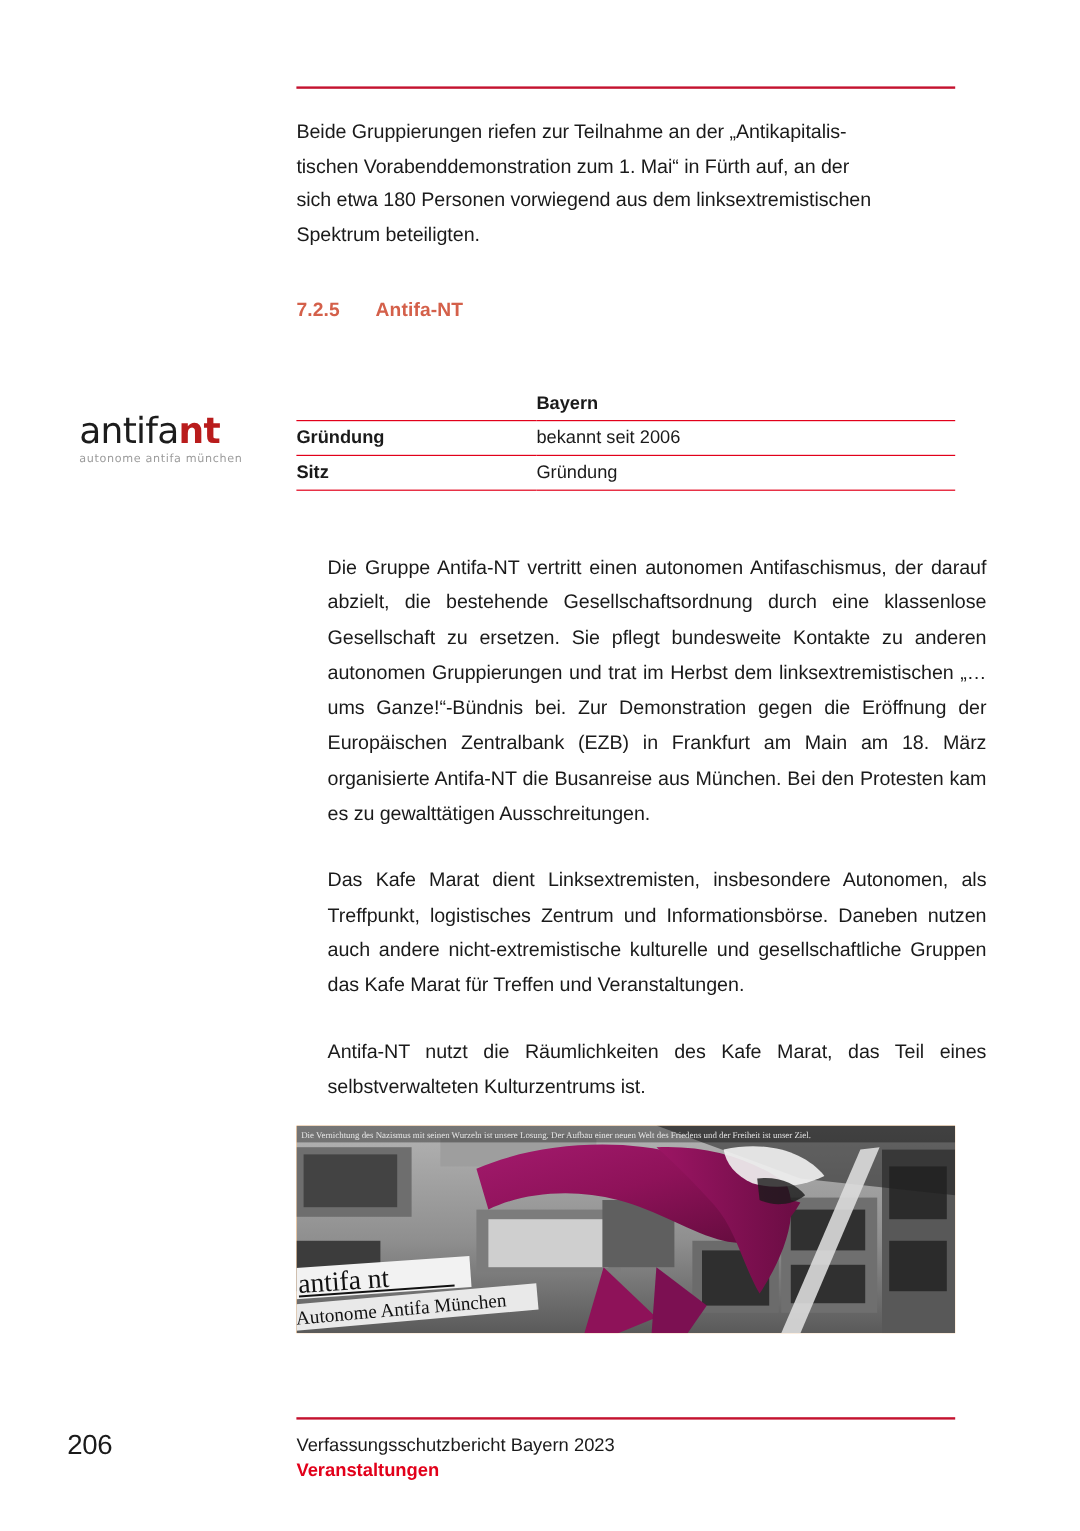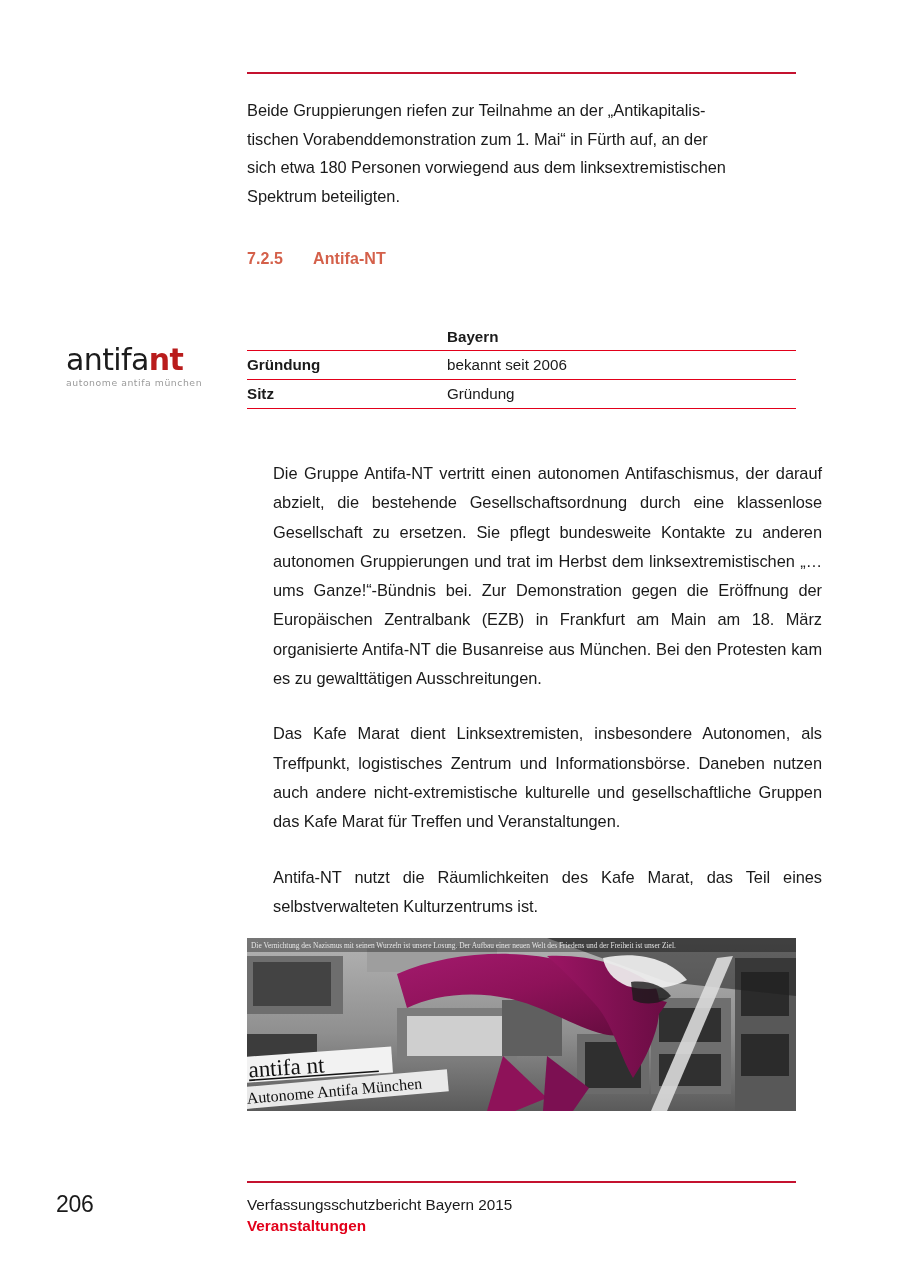--- a/index.html
+++ b/index.html
@@ -276,17 +276,17 @@
       <g transform="rotate(-5 10 164)">
         <rect x="-6" y="148" width="208" height="22" fill="#e9e9e9"></rect>
         <text x="0" y="165" font-family="'Liberation Serif', serif" font-size="16" fill="#111111">Autonome Antifa München</text>
       </g>
     </svg>
   </div>
 
   <div class="rule-bottom"></div>
   <div class="page-number">206</div>
   <div class="footer-text">
-    <div class="title">Verfassungsschutzbericht Bayern 2015</div>
+    <div class="title">Verfassungsschutzbericht Bayern 2023</div>
     <div class="subtitle">Veranstaltungen</div>
   </div>
 
 </div>
 
 </body></html>

